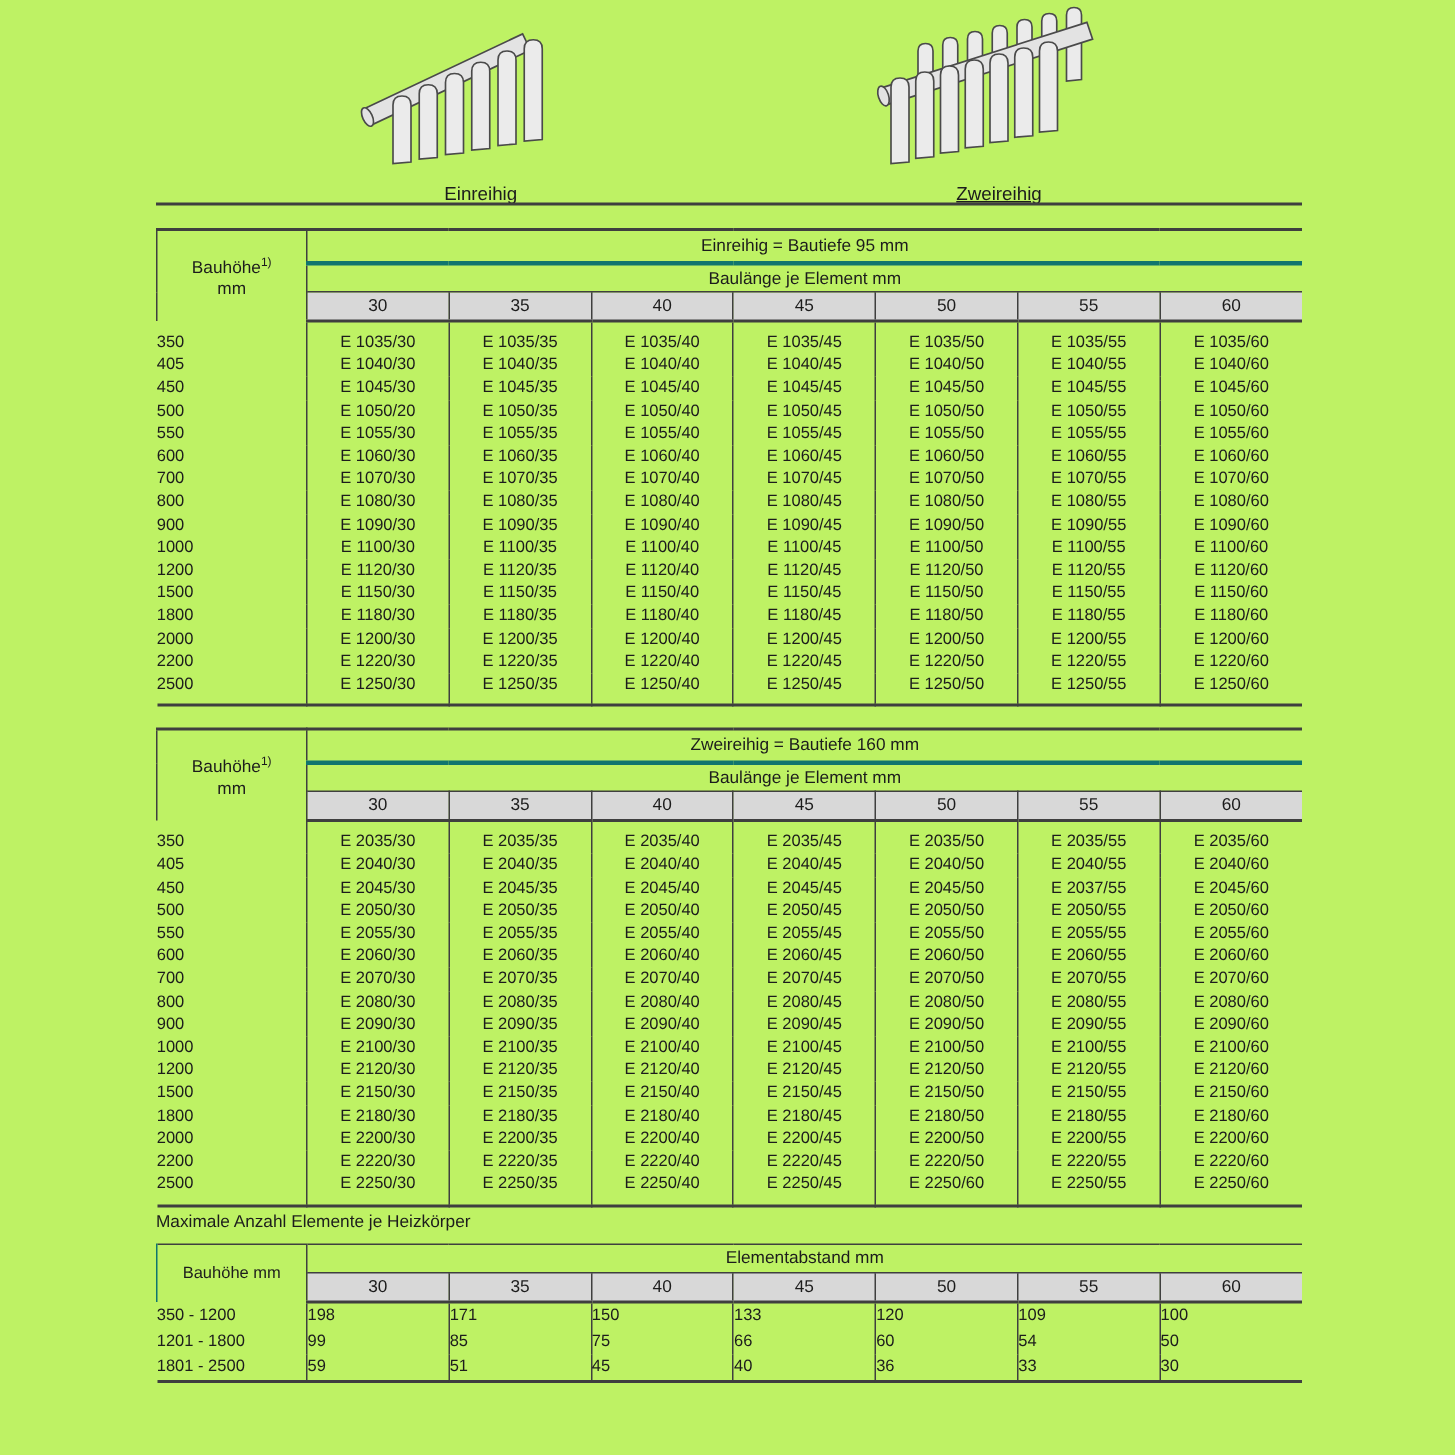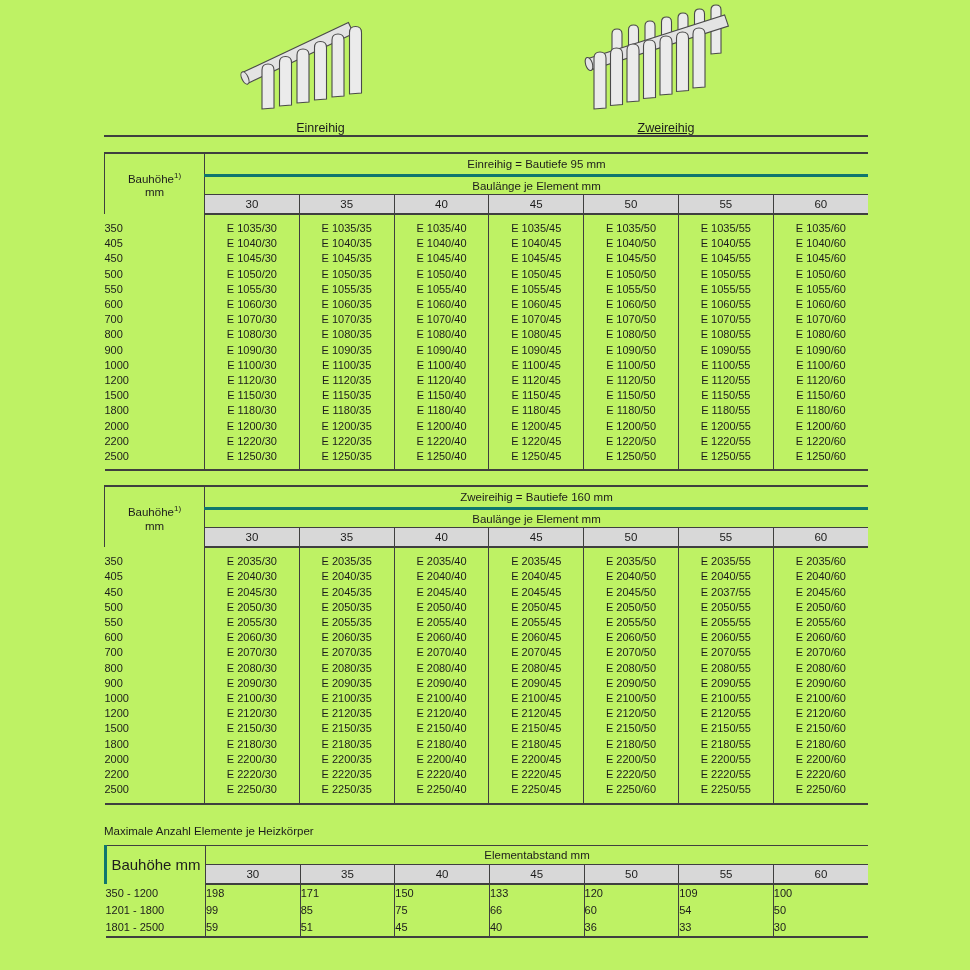--- a/index.html
+++ b/index.html
@@ -35,34 +35,34 @@
   table.spec tbody td.rowlabel { padding-right:16px; border-right:1px solid #3f3f3f; }
   table.spec tbody td.cell { text-align:center; border-right:1px solid #3f3f3f; }
   table.spec tbody td.cell:last-child { border-right:none;margin-left:12px; }
   table.spec tbody tr:first-child td { padding-top:6px; }
   table.spec tbody tr:last-child td { padding-bottom:5px; }
   .gap16 { height:14px; }
 
   
   .footnote { margin-top:4px; font-size:11px; }
   .footnote sup { font-size:8px; }
-  .max-heading { margin-top:20px; font-size:11.5px; }
+  .max-heading { margin-top:4px; font-size:11.5px; }
 
   
   .t3wrap { margin-top:8px; }
   .brandbar { box-sizing:border-box; width:764px; height:18px; border-top:2px solid #3f3f3f;
               border-bottom:1px solid #3f3f3f; border-left:1px solid #3f3f3f;
               font-size:11.5px; display:flex; align-items:center; padding-left:7px; }
   table.t3 { width:764px; border-collapse:collapse; table-layout:fixed; margin-top:2px;
              border-top:1px solid #3f3f3f; border-bottom:2px solid #3f3f3f; }
   table.t3 col.c0 { width:100px; }
   table.t3 th { font-weight:normal; padding:0; }
   table.t3 td { padding:0; }
-  table.t3 th.rowhead3 { border-left:3px solid #0f766e; border-right:1px solid #3f3f3f;
-                         font-size:15px; text-align:center; vertical-align:middle; }
+  table.t3 th.rowhead3 { border-left:1px solid #0f766e; border-right:1px solid #3f3f3f;
+                         font-size:11px; text-align:center; vertical-align:middle; }
   table.t3 tr.title-row th.span { height:18px; border-bottom:1px solid #3f3f3f; font-size:11.5px; text-align:center; }
   table.t3 tr.colnum-row th { height:18px; background:#d8d8d8; border-bottom:2px solid #3f3f3f;
                               border-right:1px solid #3f3f3f; font-size:11.5px; text-align:center; }
   table.t3 tr.colnum-row th:last-child { border-right:none; }
   table.t3 tbody td { font-size:11px; height:17px; white-space:nowrap; }
   table.t3 tbody td.rowlabel { border-right:1px solid #3f3f3f; }
   table.t3 tbody td.cell { border-right:1px solid #3f3f3f; }
   table.t3 tbody td.cell:last-child { border-right:none; }
 
   svg .metal { fill:#ebebeb; stroke:#4a4a4a; stroke-width:1.1; }

